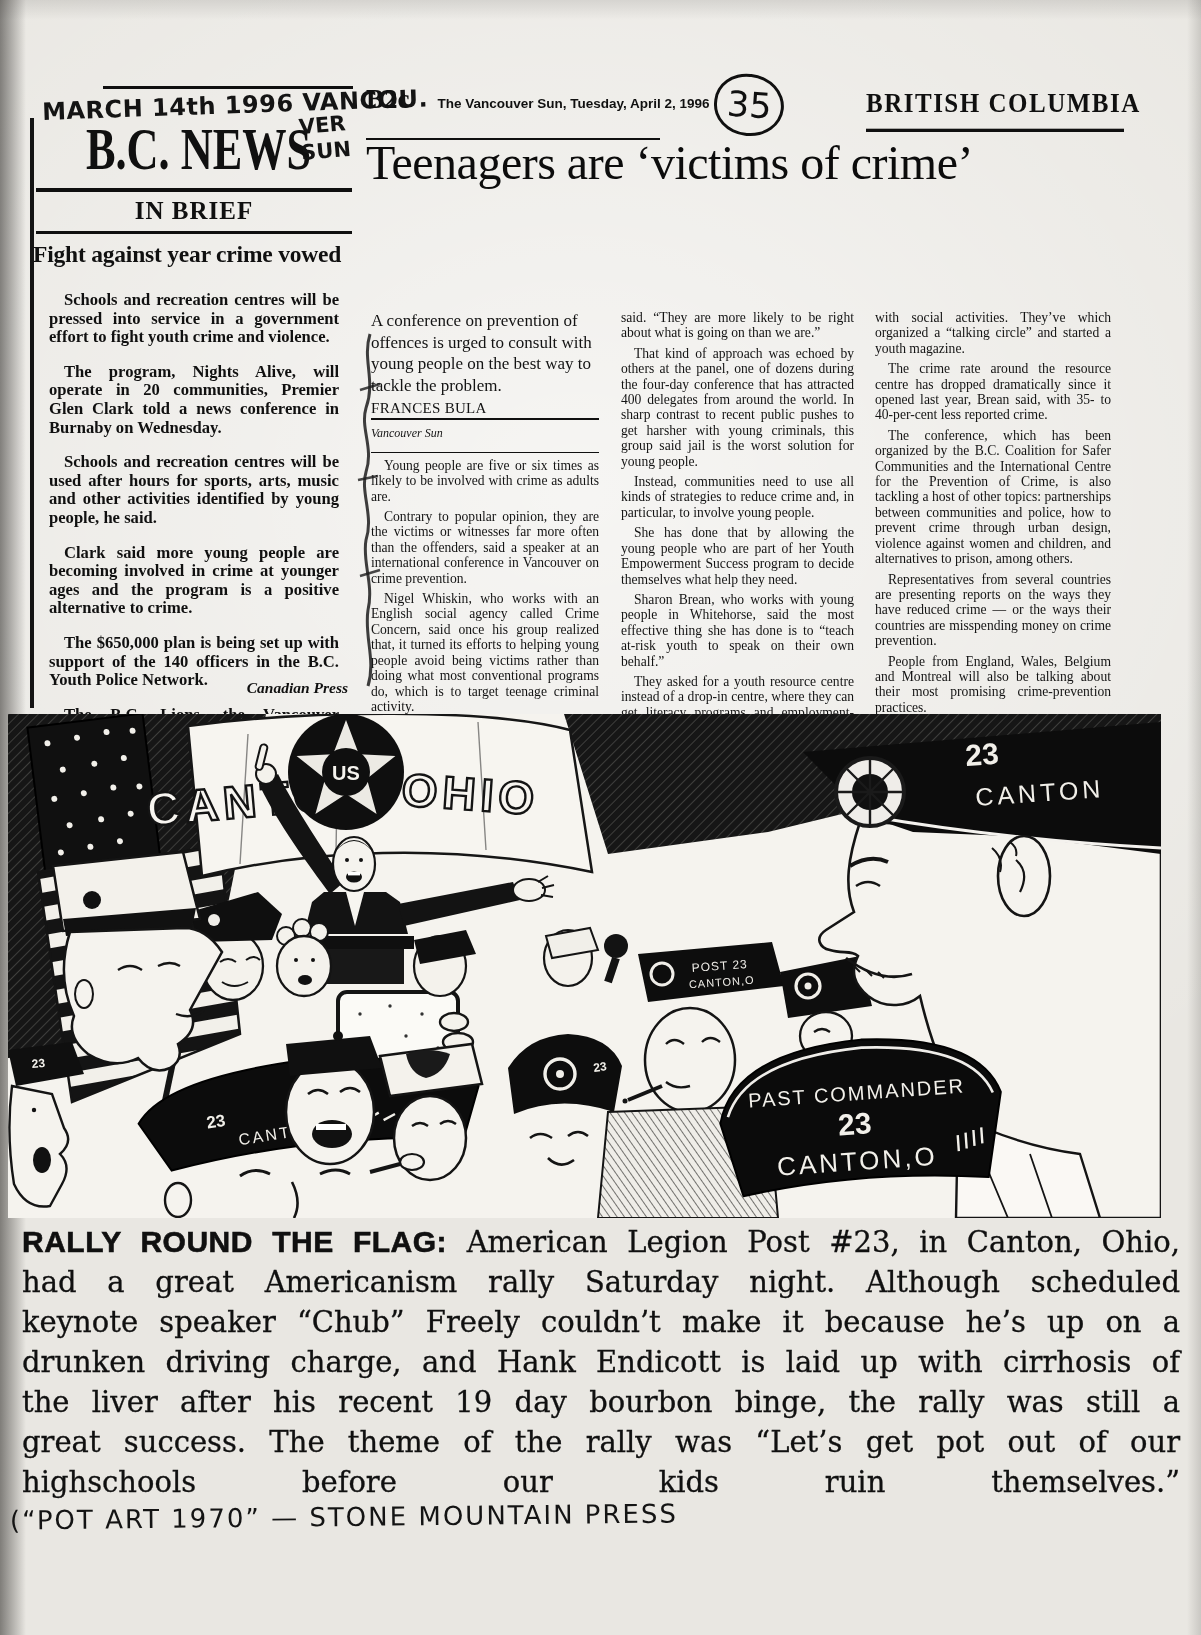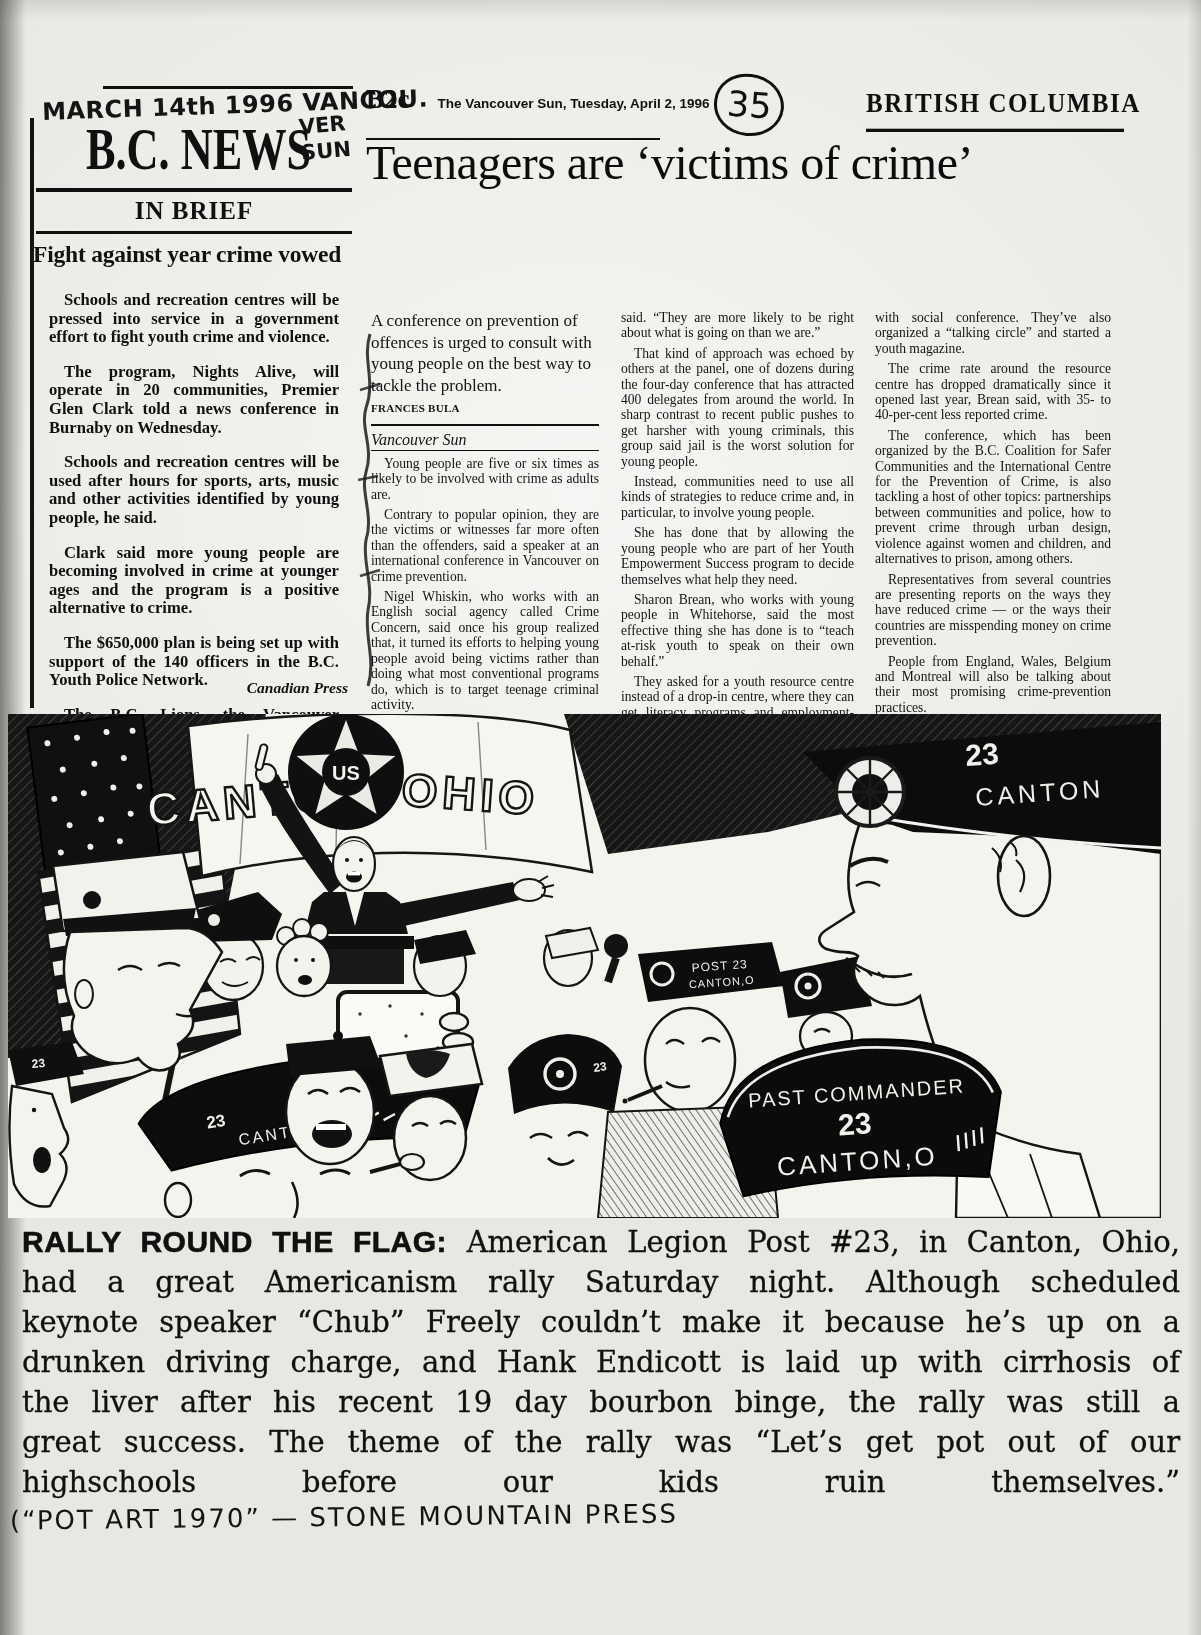--- a/index.html
+++ b/index.html
@@ -40,22 +40,22 @@
   
   .headline{left:366px;top:132px;width:760px;font-size:48px;line-height:62px;font-weight:400;letter-spacing:-.5px;color:#0c0c0c;}
   .headline span{display:block;white-space:nowrap;}
   
   .col{position:absolute;top:305px;font-size:13.6px;line-height:15.4px;text-align:justify;color:#131313;}
   .col p{margin:5px;text-indent:13px;}
   .col1{left:366px;width:238px;}
   .col2{left:616px;width:243px;}
   .col3{left:870px;width:246px;}
   .standfirst{font-size:17px;line-height:21.5px;margin-bottom:12px;text-align:left;text-indent:0 !important;}
-  .byline{font-weight:700;font-size:11px;letter-spacing:.3px;border-bottom:2.5px solid #101010;padding-bottom:8px;text-indent:0 !important;}
-  .byorg{font-style:italic;font-size:16px;border-bottom:1.5px solid #101010;padding:1px 0 2px;margin-bottom:6px;text-indent:0 !important;}
+  .byline{font-weight:400;font-size:15px;letter-spacing:.3px;border-bottom:2.5px solid #101010;padding-bottom:2px;text-indent:0 !important;}
+  .byorg{font-style:italic;font-size:12px;border-bottom:1.5px solid #101010;padding:1px 0 10px;margin-bottom:6px;text-indent:0 !important;}
   
   .scribble{left:352px;top:330px;}
   
   .cartoon{left:8px;top:714px;width:1153px;height:504px;}
   
   .caption{left:22px;top:1222px;width:1158px;font-family:"DejaVu Serif",serif;font-size:29px;line-height:40px;
     text-align:justify;text-align-last:justify;word-spacing:6px;color:#101010;-webkit-text-stroke:.3px #101010;}
   .caption-lead{font-family:"Liberation Sans",sans-serif;font-weight:700;font-size:30px;letter-spacing:.5px;-webkit-text-stroke:.6px #101010;}
   .hand-credit{left:10px;top:1502px;font-size:26px;letter-spacing:2px;transform:rotate(-.6deg);white-space:nowrap;}
 </style>
@@ -115,21 +115,21 @@
   </div>
   <div class="col col2">
     <p style="text-indent:0">said. “They are more likely to be right about what is going on than we are.”</p>
     <p>That kind of approach was echoed by others at the panel, one of dozens during the four-day conference that has attracted 400 delegates from around the world. In sharp contrast to recent public pushes to get harsher with young criminals, this group said jail is the worst solution for young people.</p>
     <p>Instead, communities need to use all kinds of strategies to reduce crime and, in particular, to involve young people.</p>
     <p>She has done that by allowing the young people who are part of her Youth Empowerment Success program to decide themselves what help they need.</p>
     <p>Sharon Brean, who works with young people in Whitehorse, said the most effective thing she has done is to “teach at-risk youth to speak on their own behalf.”</p>
     <p>They asked for a youth resource centre instead of a drop-in centre, where they can get literacy programs and employment-preparation programs, along</p>
   </div>
   <div class="col col3">
-    <p style="text-indent:0">with social conference. They’ve also organized a “talking circle” and started a youth magazine.</p>
+    <p style="text-indent:0">with social activities. They’ve which organized a “talking circle” and started a youth magazine.</p>
     <p>The crime rate around the resource centre has dropped dramatically since it opened last year, Brean said, with 35- to 40-per-cent less reported crime.</p>
     <p>The conference, which has been organized by the B.C. Coalition for Safer Communities and the International Centre for the Prevention of Crime, is also tackling a host of other topics: partnerships between communities and police, how to prevent crime through urban design, violence against women and children, and alternatives to prison, among others.</p>
     <p>Representatives from several countries are presenting reports on the ways they have reduced crime — or the ways their countries are misspending money on crime prevention.</p>
     <p>People from England, Wales, Belgium and Montreal will also be talking about their most promising crime-prevention practices.</p>
   </div>
 
   <svg class="abs cartoon" viewBox="0 0 1153 504">
     <defs>
       <pattern id="hx" width="7" height="7" patternUnits="userSpaceOnUse" patternTransform="rotate(45)">
         <rect width="7" height="7" fill="#161616"></rect>

